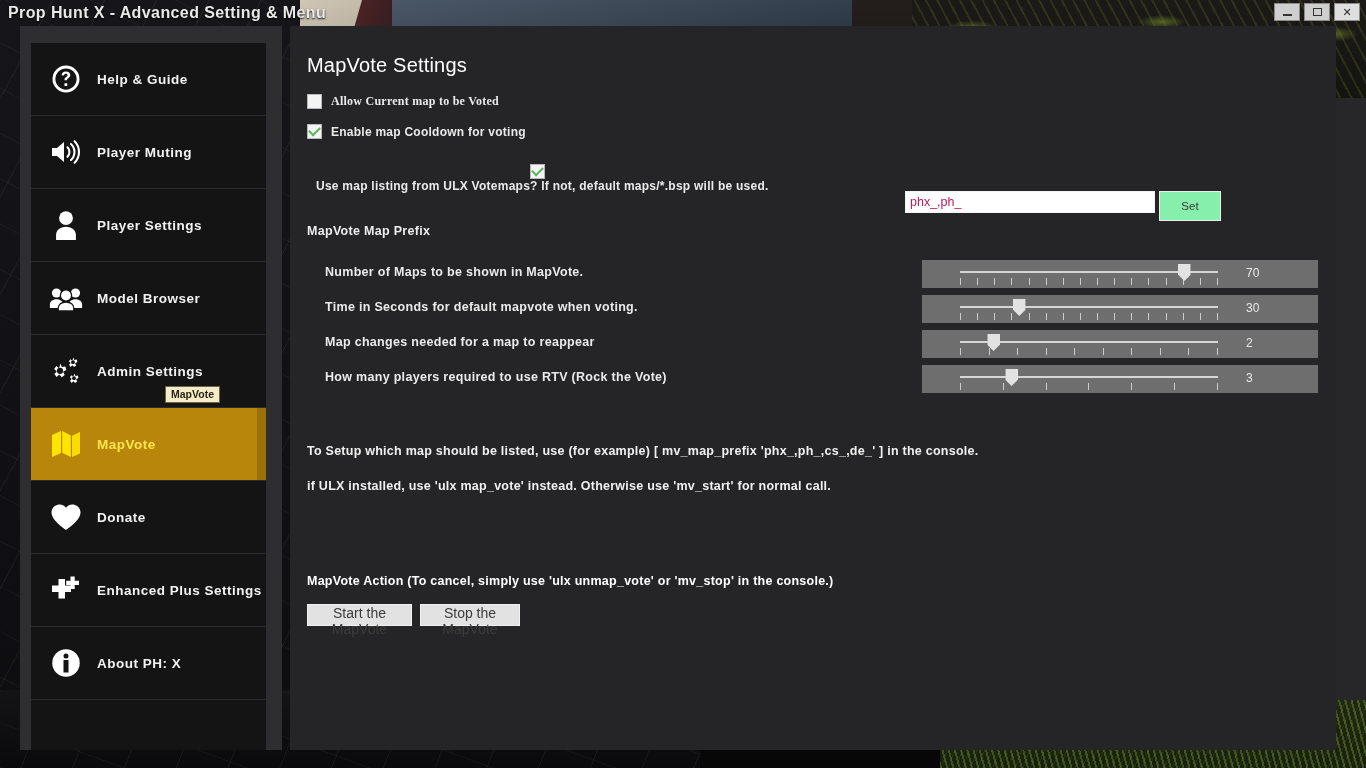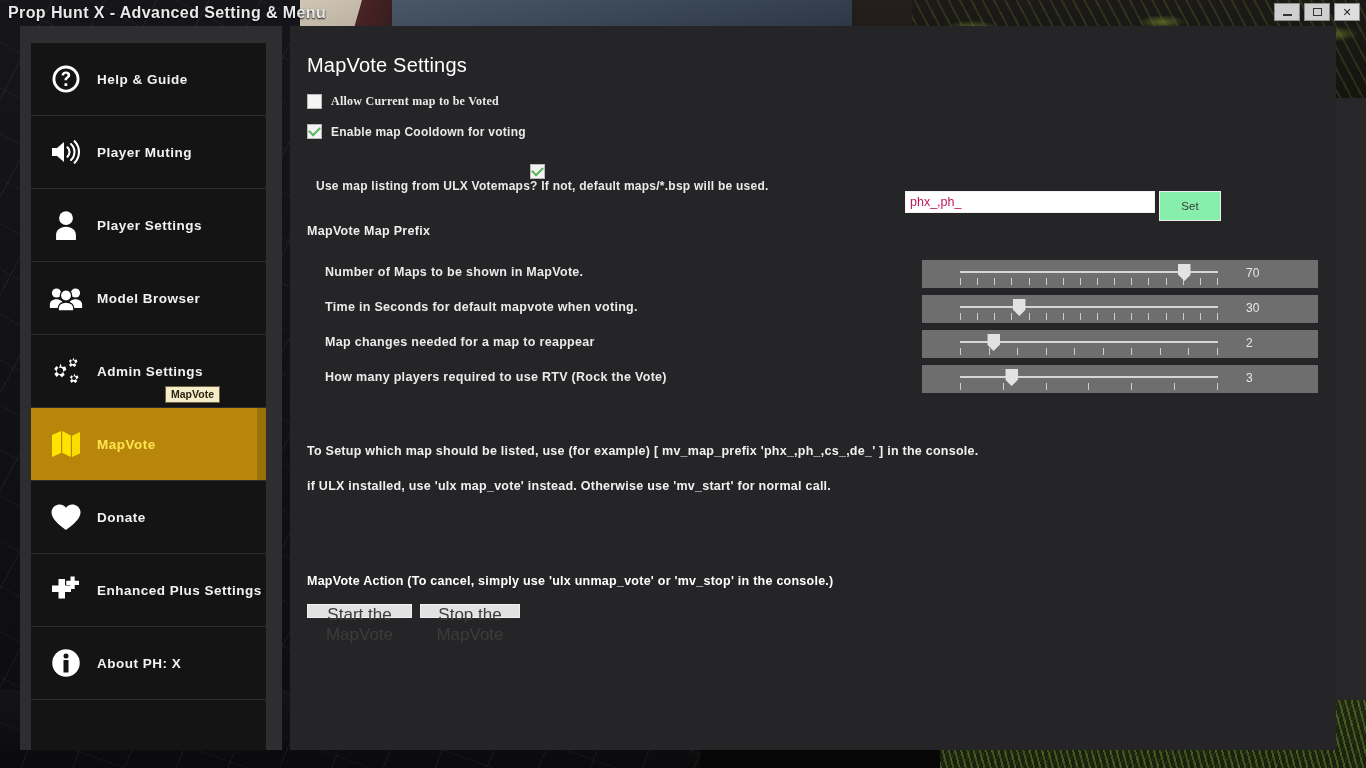--- a/index.html
+++ b/index.html
@@ -218,23 +218,23 @@
 
   .info-line {
     position: absolute; left: 17px;
     font-size: 12.5px; font-weight: bold; color: #f0f0f0; letter-spacing: .25px;
   }
   #action-title {
     position: absolute; left: 17px; top: 548px;
     font-size: 12.5px; font-weight: bold; color: #ffffff; letter-spacing: .25px;
   }
   .act-btn {
-    position: absolute; top: 578px; height: 14px;
+    position: absolute; top: 578px; height: 22px;
     background: #e2e2e2; border: 1px solid #f0f0f0; color: #3c3c3c;
-    font-family: "Liberation Sans", sans-serif; font-size: 17px;
+    font-family: "Liberation Sans", sans-serif; font-size: 14px;
     cursor: pointer;
   }
   #start-btn { left: 17px; width: 105px; }
   #stop-btn  { left: 130px; width: 100px; }
 </style>
 </head>
 <body>
 
 <div id="backdrop">
   <div class="bg-brick"></div>

